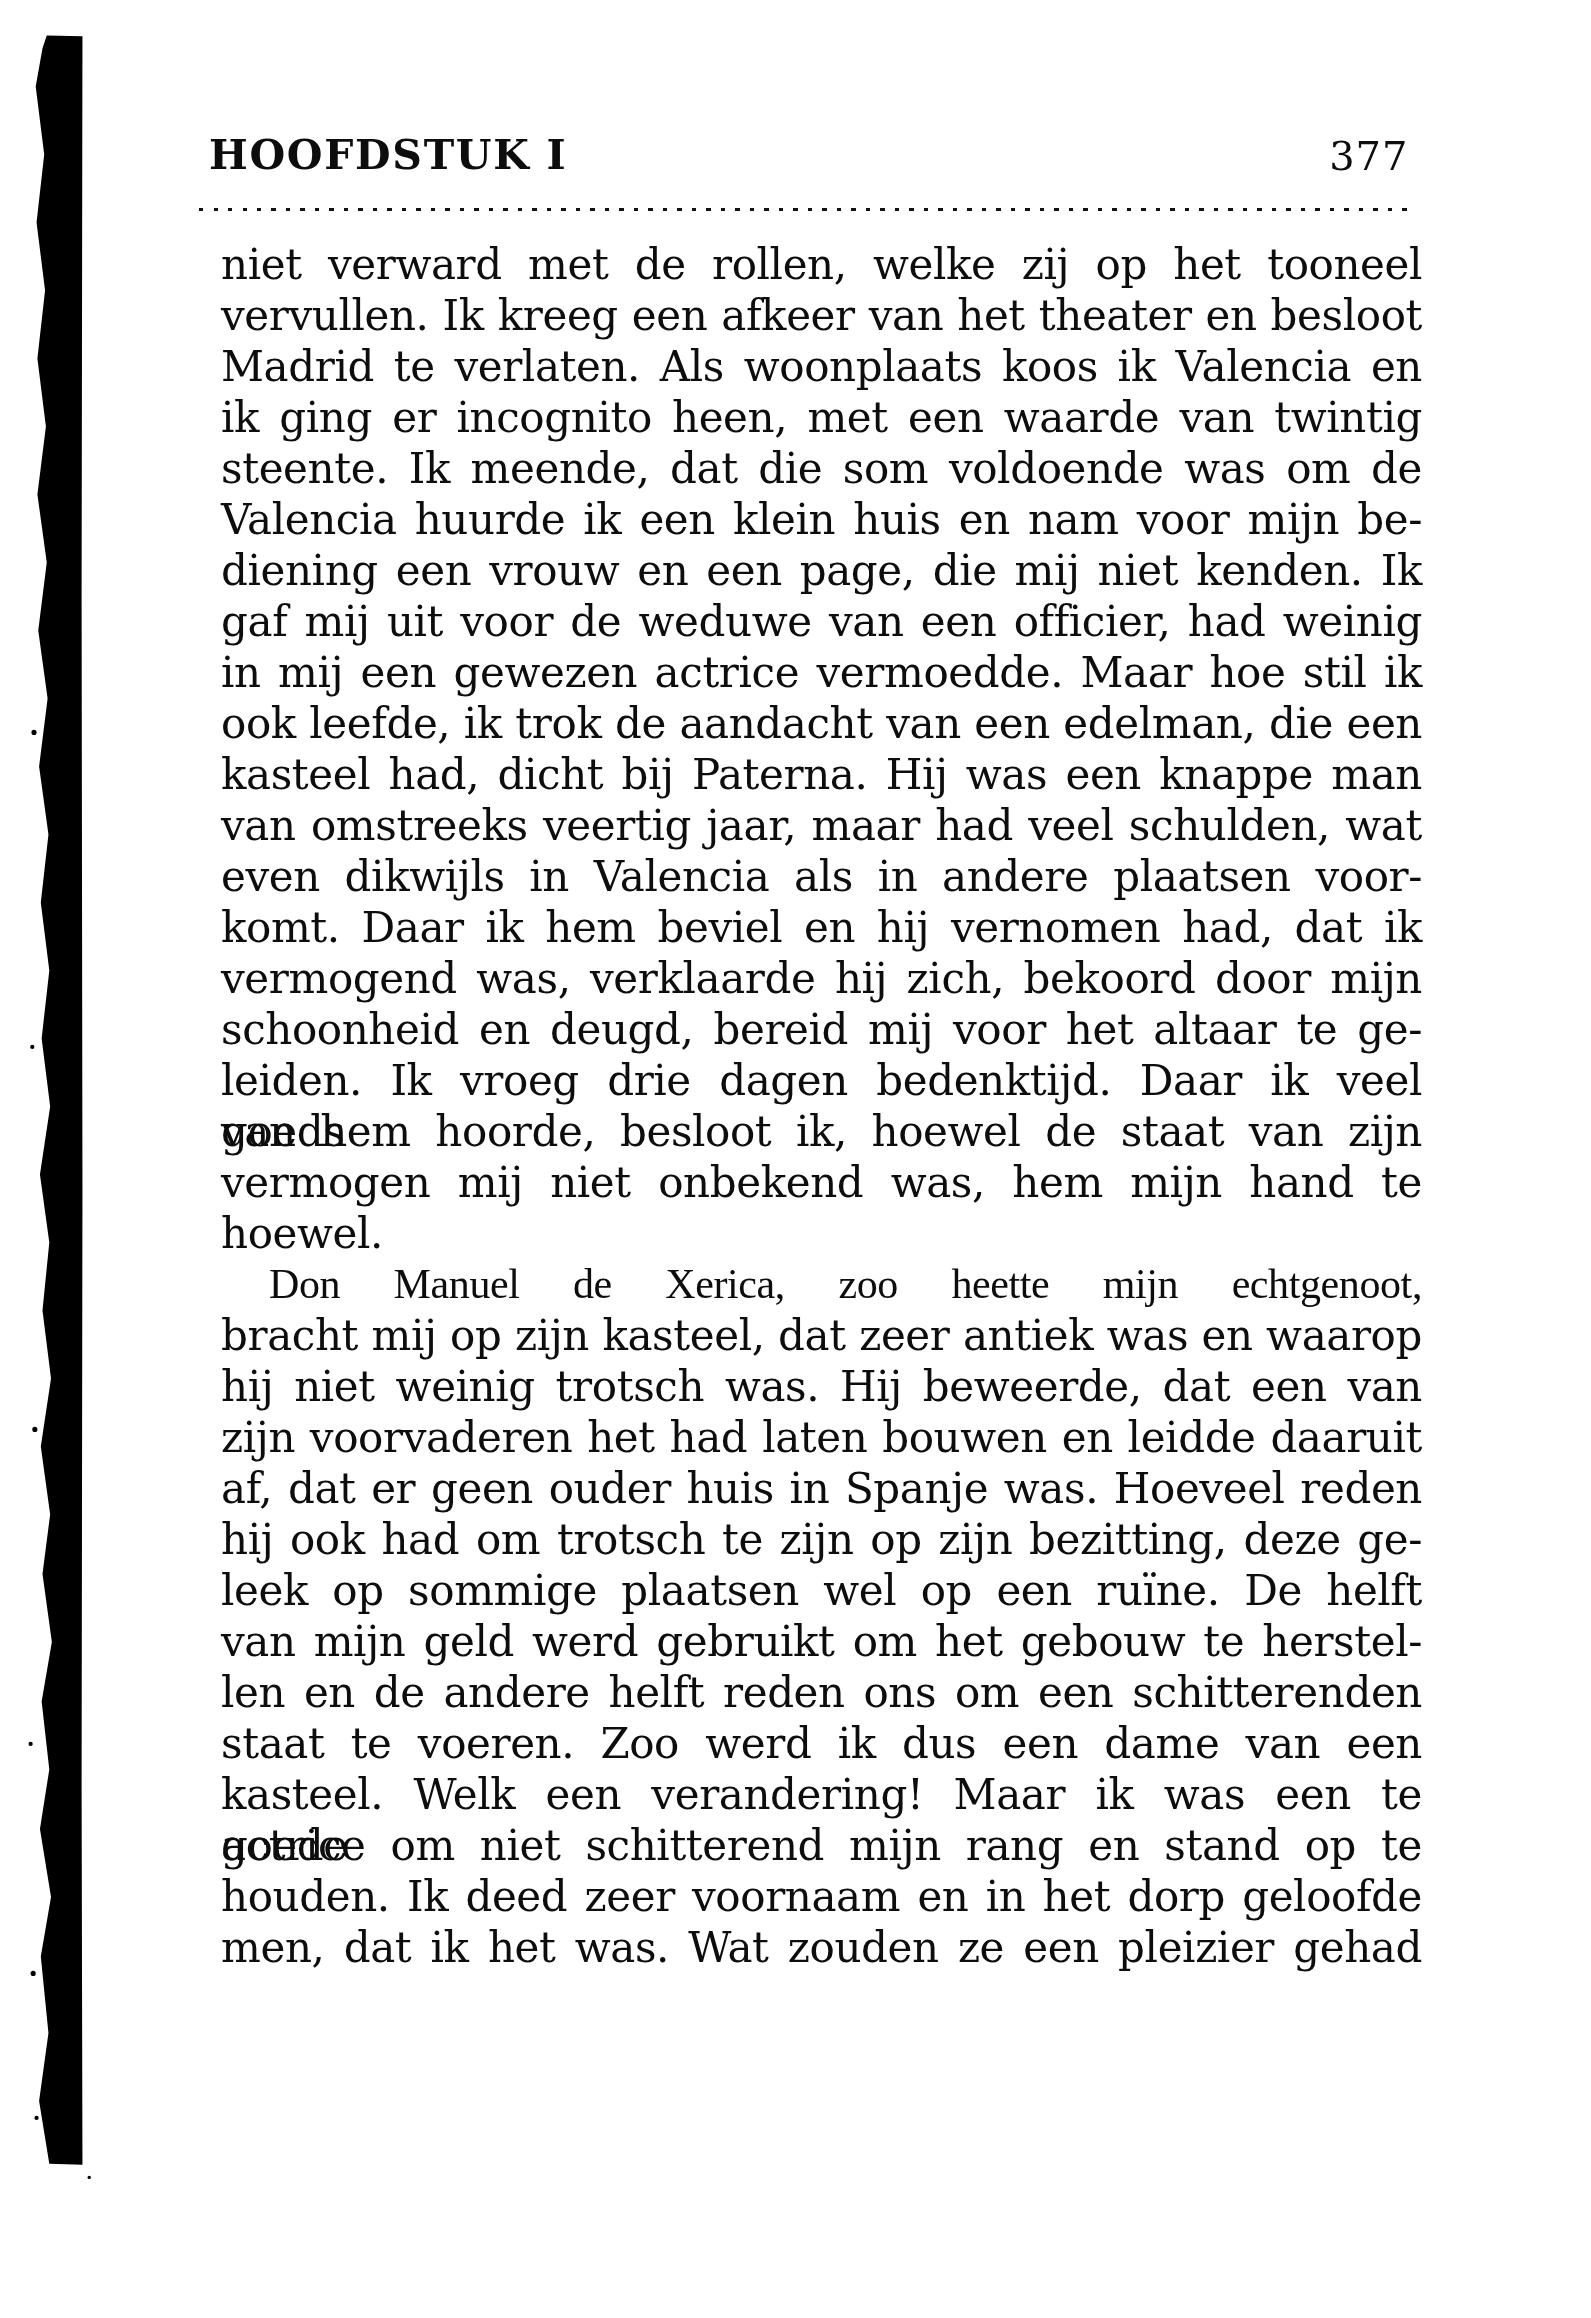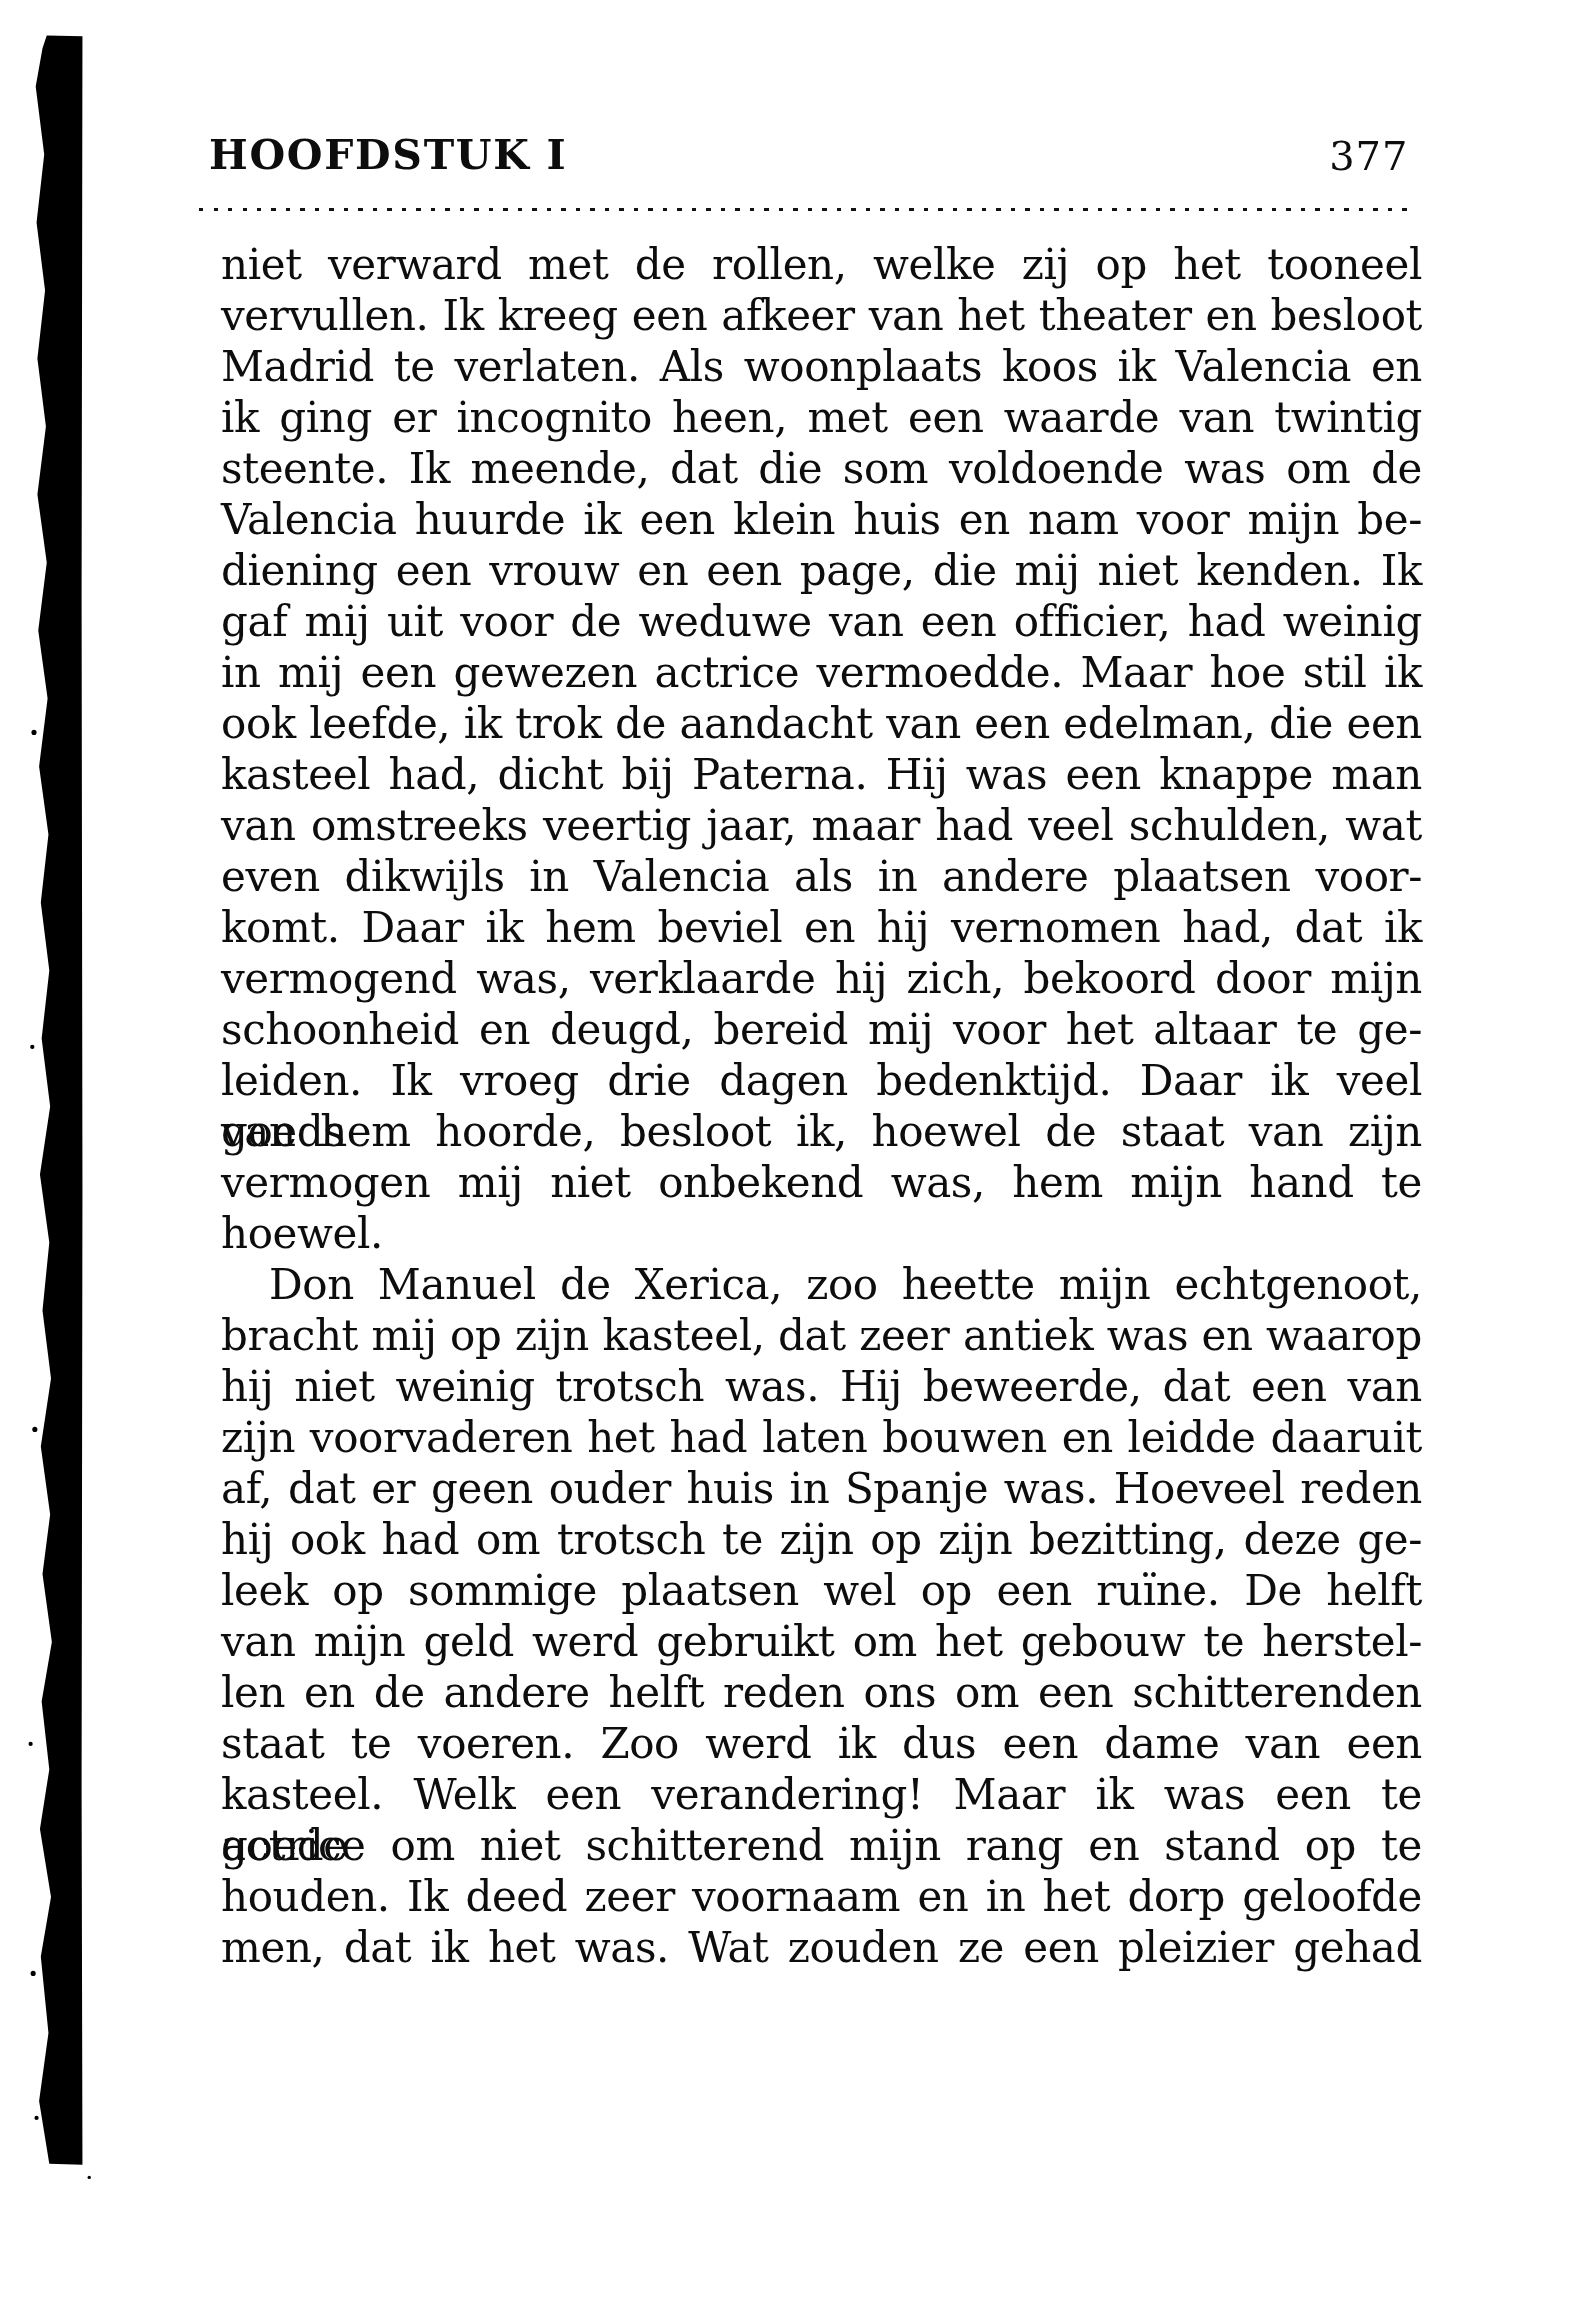--- a/index.html
+++ b/index.html
@@ -44,20 +44,21 @@
     text-align:justify;
     text-align-last:justify;
     height:51px;
     overflow:visible;
   }
   .line.end{
     text-align-last:left;
   }
   .line.indent{
     text-indent:48px;
+    font-family:Liberation Serif, serif;
   }
 </style>
 </head>
 <body>
 
 <svg class="binding-svg" width="136" height="2319" viewBox="0 0 160 2725" aria-hidden="true">
   <polygon fill="#000000" points="
     55,40 97,41 96,700 97,1400 96,2100 97,2545
     58,2544 46,2470 57,2390 48,2300 60,2230 47,2150 58,2080 49,2000
     61,1930 50,1850 59,1780 48,1700 60,1620 50,1540 58,1460 47,1380

